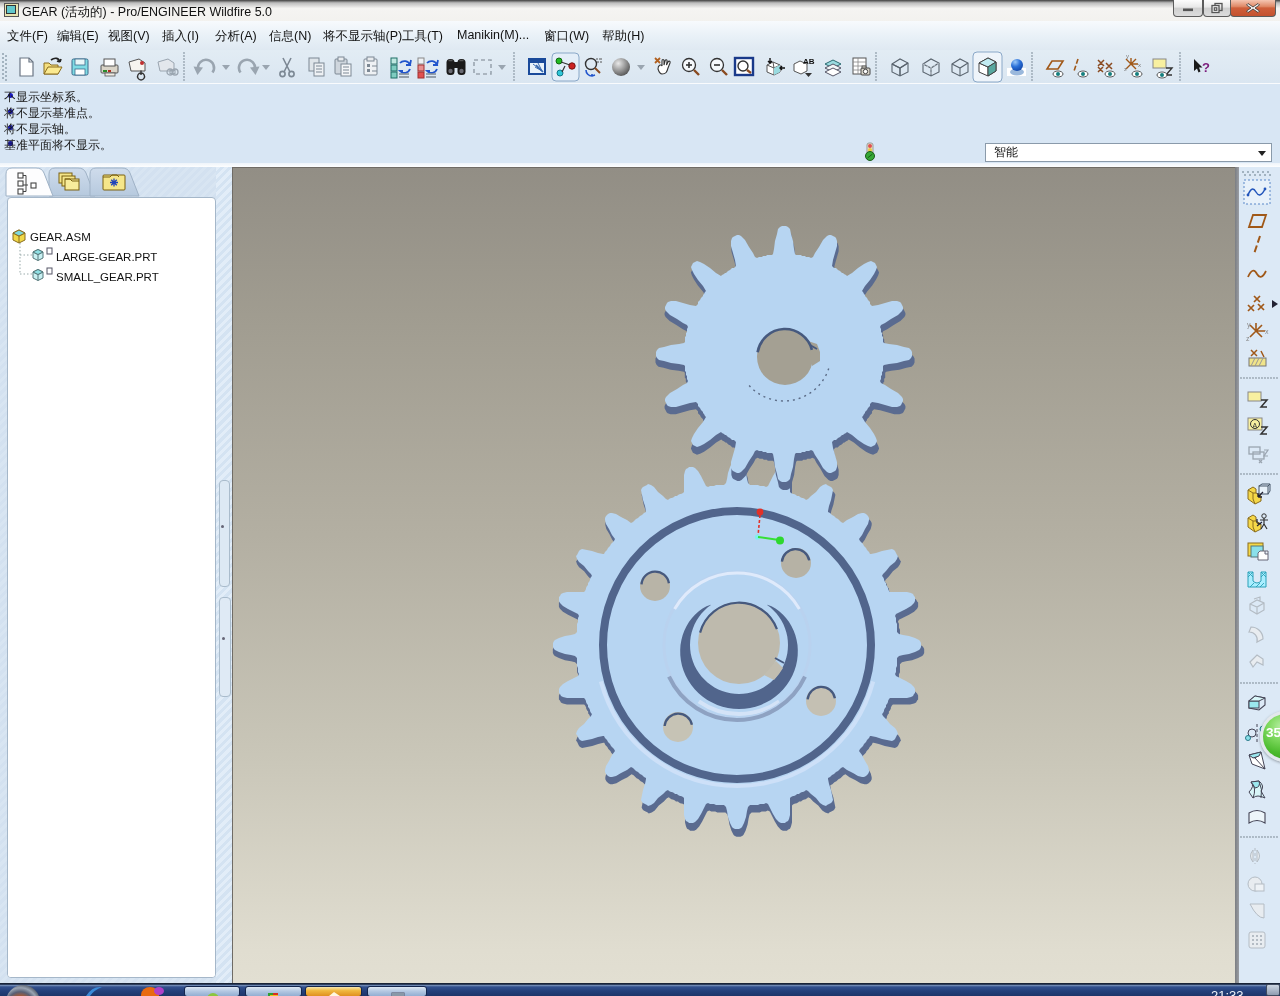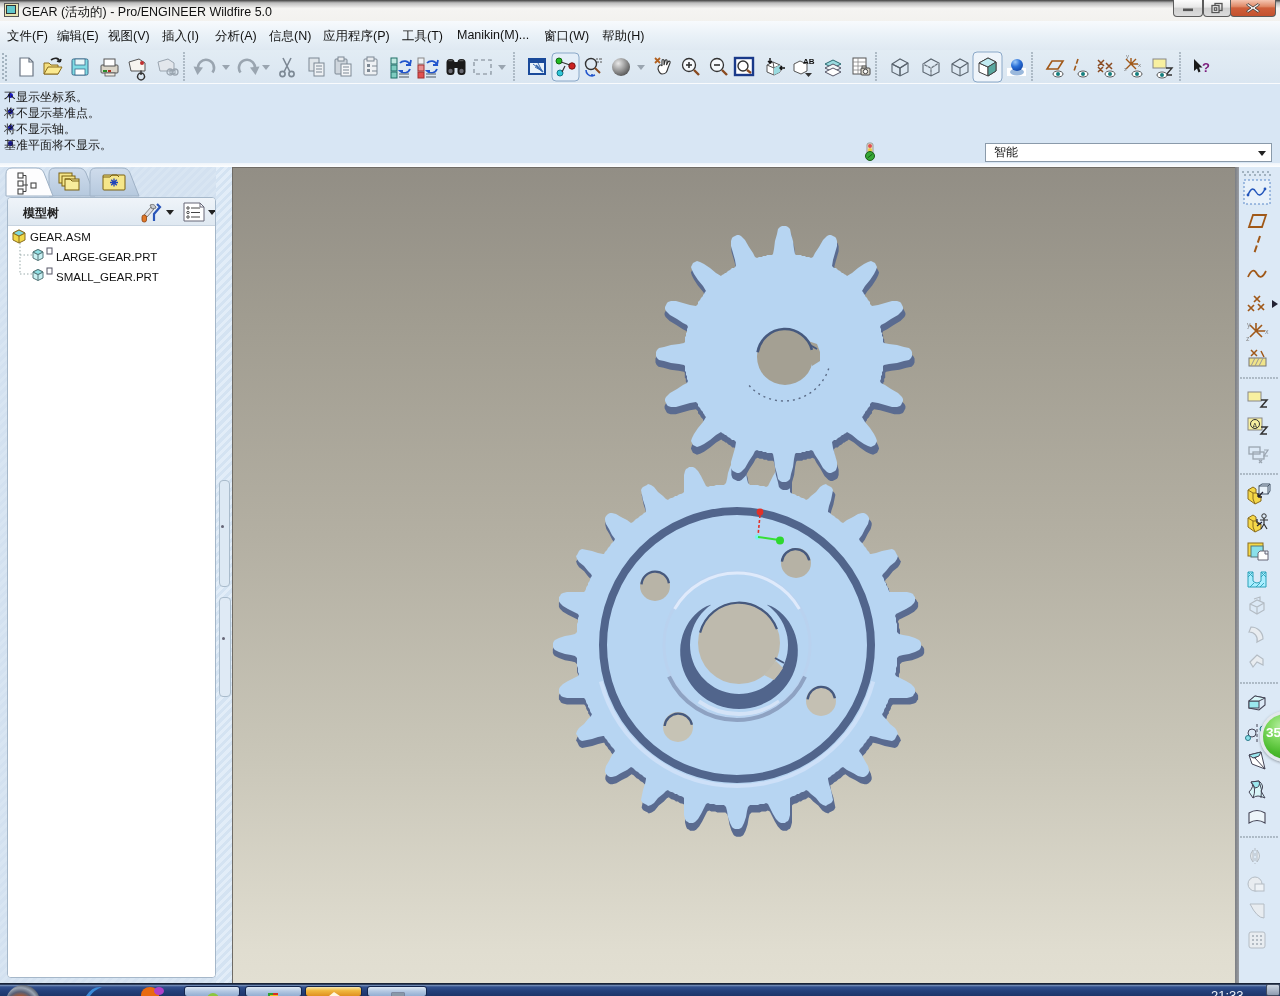--- a/index.html
+++ b/index.html
@@ -60,21 +60,21 @@
       </svg>
     </div>
 </div>
 <div class="abs" id="menu">
     <span style="left:7px">文件(F)</span>
     <span style="left:57px">编辑(E)</span>
     <span style="left:108px">视图(V)</span>
     <span style="left:162px">插入(I)</span>
     <span style="left:215px">分析(A)</span>
     <span style="left:269px">信息(N)</span>
-    <span style="left:323px">应用程序(P)</span>
+    <span style="left:323px">将不显示轴(P)</span>
     <span style="left:402px">工具(T)</span>
     <span style="left:457px">Manikin(M)...</span>
     <span style="left:544px">窗口(W)</span>
     <span style="left:602px">帮助(H)</span>
   </div>
 <div class="abs" id="tools">
     <svg width="1280" height="34" style="position:absolute;left:0;top:0">
       <defs>
 <g id="eye">
           <ellipse cx="0" cy="0" rx="5" ry="3" fill="#fff" stroke="#333" stroke-width="0.8"></ellipse>
@@ -441,41 +441,20 @@
         </g>
 <g>
           <rect x="103" y="8" width="22" height="15" rx="1" fill="#f5e68a" stroke="#7a6010"></rect>
           <path d="M103 10 l7 0 2 -2 5 0 2 2" fill="none" stroke="#7a6010"></path>
           <g stroke="#2244bb" stroke-width="1.3">
             <path d="M114 11.5 L114 19.5 M110 15.5 L118 15.5 M111.2 12.7 L116.8 18.3 M116.8 12.7 L111.2 18.3"></path>
           </g>
         </g>
 </svg>
   <div class="abs" id="pbox">
-   <div class="abs" id="phead">
-          <span class="t">模型树</span>
-          <svg class="abs" style="left:128px;top:2px" width="80" height="24" viewBox="0 0 80 24">
-<g>
-              <path d="M8 15 L15 7 L18 9 L11 17 Z" fill="#e0e0e4" stroke="#666" stroke-width="0.8"></path>
-              <path d="M14 5 Q19 3 20 8 L16 9 Z" fill="#c8ccd2" stroke="#666" stroke-width="0.8"></path>
-              <rect x="6" y="15" width="4.5" height="7" rx="2" fill="#e07828" stroke="#8a4010" stroke-width="0.8"></rect>
-              <path d="M21 4 L24 7 L18 14 L18 21" fill="none" stroke="#2a55b8" stroke-width="2.2"></path>
-            </g>
-<path d="M30 10 L38 10 L34 15 Z" fill="#222"></path>
-<g>
-              <path d="M48 3 L64 3 L68 7 L68 21 L48 21 Z" fill="#fff" stroke="#667"></path>
-              <path d="M64 3 L64 7 L68 7" fill="none" stroke="#667"></path>
-              <circle cx="52" cy="8" r="1.2" fill="none" stroke="#444"></circle>
-              <circle cx="52" cy="12.5" r="1.2" fill="none" stroke="#444"></circle>
-              <circle cx="52" cy="17" r="1.2" fill="none" stroke="#444"></circle>
-              <path d="M55 8 h9 M55 12.5 h9 M55 17 h9" stroke="#444" stroke-width="1"></path>
-            </g>
-<path d="M72 10 L80 10 L76 15 Z" fill="#222"></path>
-</svg>
-        </div>
    <div class="abs" id="tree">
 <svg class="abs" style="left:0;top:0" width="207" height="70" viewBox="0 0 207 70">
 <g stroke="#9aa" stroke-dasharray="1.5 2">
               <path d="M12 16 L12 47 M12 28 L24 28 M12 47 L24 47" fill="none"></path>
             </g>
 <g>
               <path d="M5 6 L11 3 L17 6 L17 13 L11 16 L5 13 Z" fill="#f0d848" stroke="#8a6d1f"></path>
               <path d="M5 6 L11 9 L17 6 M11 9 L11 16" fill="none" stroke="#8a6d1f"></path>
               <path d="M5 6 L11 3 L17 6 L11 9 Z" fill="#7fd8dc" stroke="#8a6d1f"></path>
             </g>

